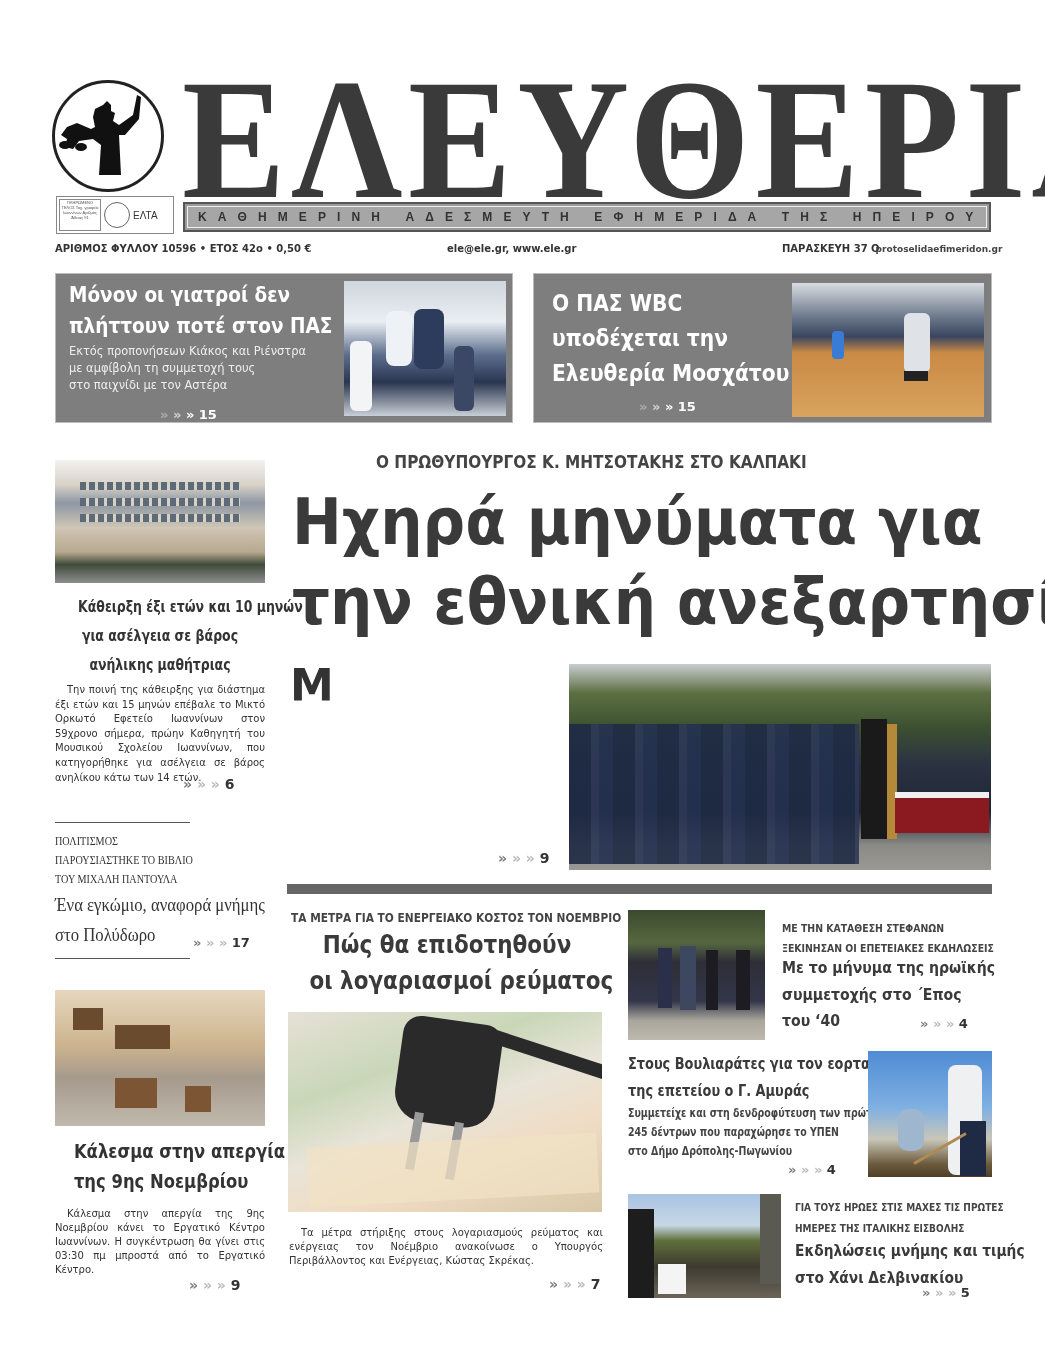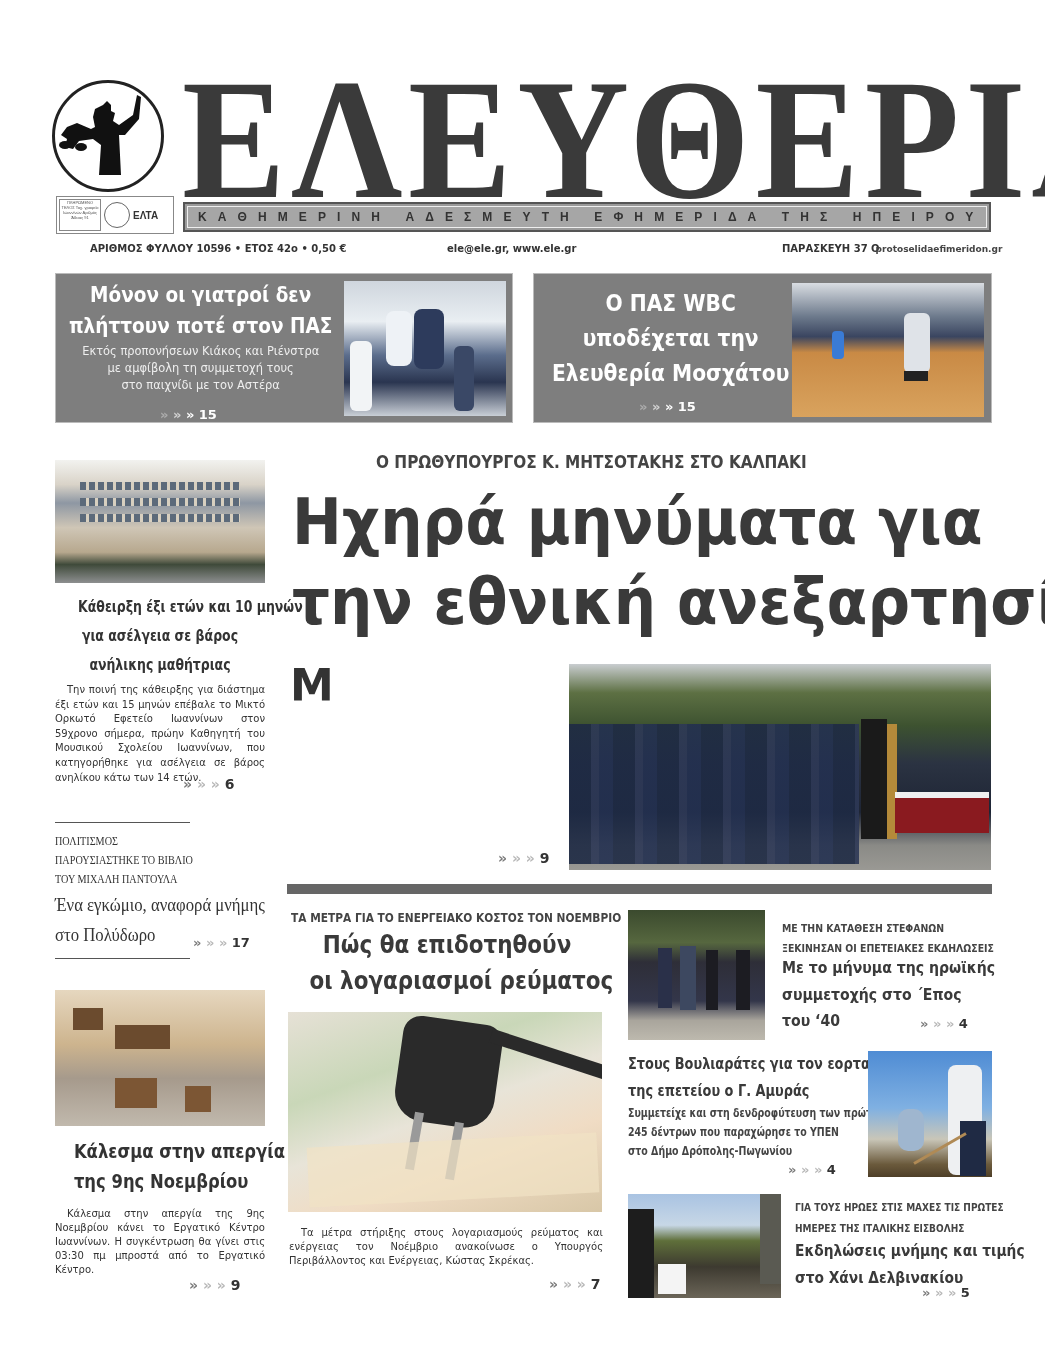--- a/index.html
+++ b/index.html
@@ -7,25 +7,25 @@
   .abs { position:absolute; }
 
   
   .logo-circle { left:52px; top:80px; width:112px; height:112px; border:3px solid #222; border-radius:50%; overflow:hidden; background:#fff; }
   .masthead-title { left:182px; top:70px; width:810px; height:130px; font-family:"Liberation Serif", serif; font-weight:bold; font-size:158px; line-height:130px; color:#3a3a3a; letter-spacing:6px; transform:scaleX(0.98) scaleY(1.08); transform-origin:left top; white-space:nowrap; }
   .tagline-box { left:183px; top:202px; width:808px; height:30px; border:2px solid #555; background:#9a9a9a; padding:2px; }
   .tagline-inner { width:100%; height:100%; background:#a6a6a6; border:1px solid #eee; display:flex; justify-content:space-between; align-items:center; padding:0 10px; font-size:12px; font-weight:bold; color:#333; letter-spacing:2px; }
   .postal { left:56px; top:196px; width:118px; height:38px; border:1px solid #888; display:flex; align-items:center; gap:3px; padding:2px; }
   .postal-box { width:42px; height:32px; border:1px solid #888; font-size:4px; line-height:5px; text-align:center; color:#555; }
   .postal-seal { width:26px; height:26px; border:1px solid #666; border-radius:50%; }
-  .postal-elta { font-size:10px; font-weight:bold; color:#333; }
+  .postal-elta { font-size:10px; font-weight:normal; color:#333; }
   .infobar { top:243px; font-size:10px; font-weight:bold; color:#333; font-family:"DejaVu Sans", sans-serif; }
 
   
-  .promo { background:#7e7e7e; border:1px solid #bbb;text-align:center; }
+  .promo { background:#7e7e7e; border:1px solid #bbb; }
   .promo-left { left:55px; top:273px; width:458px; height:150px; }
   .promo-right { left:533px; top:273px; width:459px; height:150px; }
   .promo h2 { color:#fff; font-family:"DejaVu Sans", sans-serif; font-weight:bold; font-size:21px; line-height:31px; transform:scaleX(0.88); transform-origin:left; white-space:nowrap; }
   .promo p { color:#eee; font-family:"DejaVu Sans", sans-serif; font-size:13px; line-height:17px; transform:scaleX(0.88); transform-origin:left; white-space:nowrap; }
   .ref { font-weight:bold; font-family:"DejaVu Sans", sans-serif; }
   .ref .chev1 { opacity:0.35; }
   .ref .chev2 { opacity:0.65; }
   .promo .ref { color:#fff; font-size:13px; }
 
   .photo { overflow:hidden; }
@@ -97,21 +97,21 @@
       <span>Η</span>
       <span>Π</span>
       <span>Ε</span>
       <span>Ι</span>
       <span>Ρ</span>
       <span>Ο</span>
       <span>Υ</span>
     </div>
 </div>
 
-<div class="abs infobar" style="left:55px;margin-left:35px;">ΑΡΙΘΜΟΣ ΦΥΛΛΟΥ 10596 • ΕΤΟΣ 42ο • 0,50 €</div>
+<div class="abs infobar" style="left:55px;">ΑΡΙΘΜΟΣ ΦΥΛΛΟΥ 10596 • ΕΤΟΣ 42ο • 0,50 €</div>
 <div class="abs infobar" style="left:447px;">ele@ele.gr, www.ele.gr</div>
 <div class="abs infobar" style="left:782px;">
   <span>ΠΑΡΑΣΚΕΥΗ 37 Ο</span><span style="font-size:9px;color:#444;position:relative;left:-4px;">protoselidaefimeridon.gr</span>
 </div>
 
 <div class="abs promo promo-left">
   <div class="abs" style="left:13px;top:6px;">
     <h2>Μόνον οι γιατροί δεν</h2>
     <h2>πλήττουν ποτέ στον ΠΑΣ</h2>
     <p>Εκτός προπονήσεων Κιάκος και Ριένστρα</p>

